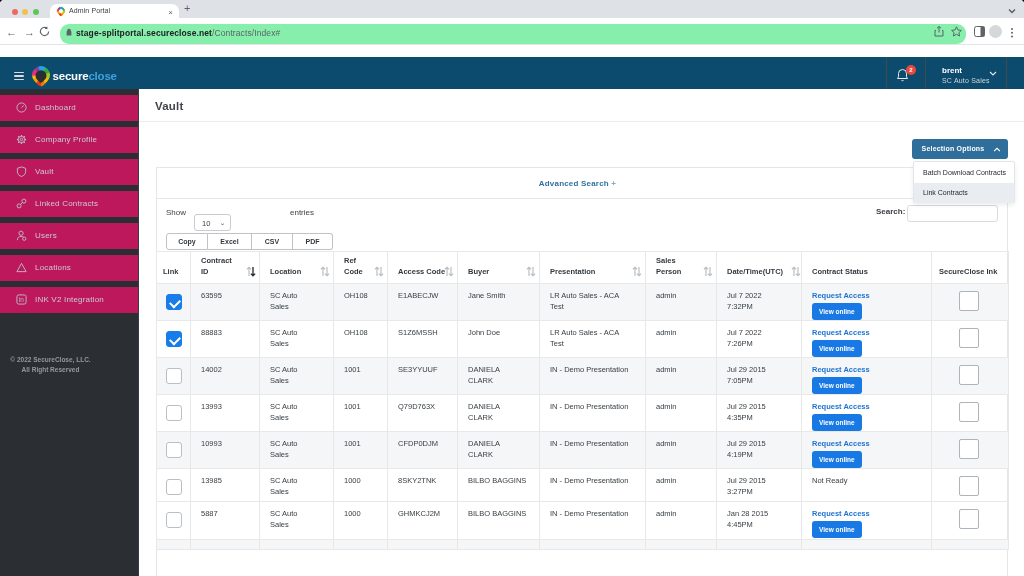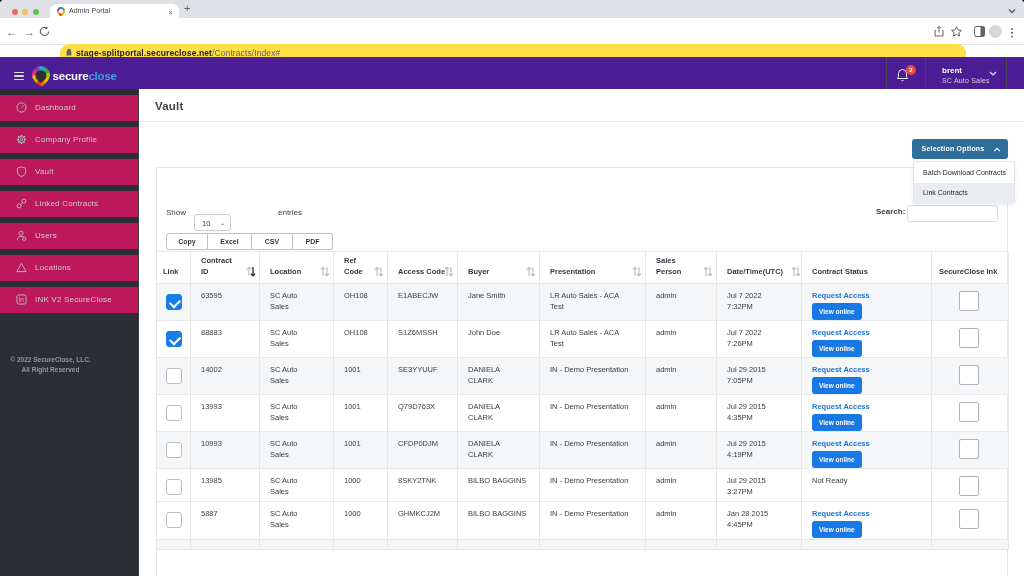--- a/index.html
+++ b/index.html
@@ -14,28 +14,28 @@
 #tabtitle { position:absolute; left:19px; top:3px; font-size:7px; color:#3c4043; letter-spacing:0.1px; }
 .donut { border-radius:50% 50% 22% 50%; transform:rotate(45deg); background:conic-gradient(from -45deg, #29a3e0 0 7%, #35ab3e 11% 19%, #a6c823 23% 29%, #f0bc00 33% 41%, #ef7d00 44% 49%, #e53323 51% 56%, #f0a500 60% 66%, #f0c800 68% 71%, #e82b84 76% 85%, #7d3f98 88% 93%, #29a3e0 97%); position:absolute; }
 .donut:after { content:""; position:absolute; border-radius:50% 50% 22% 50%; background:#fff; }
 #favicon { left:7px; top:3px; width:8px; height:8px; }
 #favicon:after { left:2px; top:2px; width:4px; height:4px; }
 #tabx { position:absolute; right:6px; top:3.5px; font-size:8px; color:#5f6368; }
 #newtab { position:absolute; left:184px; top:2px; font-size:11px; color:#5f6368; }
 #strip-chev { position:absolute; left:1008px; top:8px; }
 #addrbar { position:absolute; left:0; top:18px; width:1024px; height:27px; background:#fff; border-bottom:1px solid #e2e4e8; }
 .navic { position:absolute; top:7.5px; color:#5f6368; font-size:11px; }
-#pill { position:absolute; left:60px; top:5.5px; width:906px; height:20px; background:#fde047; border-radius:9px;margin-top:20px; }
+#pill { position:absolute; left:60px; top:5.5px; width:906px; height:20px; background:#86efac; border-radius:9px; }
 #urltext { position:absolute; left:16px; top:4px; font-size:8.5px; font-weight:bold; color:#202124; letter-spacing:0.1px; }
 #urltext span { color:#5f6368; font-weight:normal; }
 #lock { position:absolute; left:6px; top:4.5px; width:6px; height:8px; }
 .ricon { position:absolute; top:8px; color:#5f6368; }
 
 
-#appheader { position:absolute; left:0; top:57px; width:1024px; height:32px; background:#4c1d95; }
+#appheader { position:absolute; left:0; top:57px; width:1024px; height:32px; background:#0c4a6e; }
 #burger { position:absolute; left:14px; top:14.5px; width:10px; height:9px; }
 #burger div { height:1.5px; background:#d9dbdd; margin-bottom:2px; border-radius:1px; }
 #logo-ic { left:32px; top:9px; width:18px; height:18px; }
 #logo-ic:after { left:3.5px; top:3.5px; width:11px; height:11px; background:#2a2e33; }
 #logotext { position:absolute; left:52.5px; top:13px; font-size:11.5px; font-weight:bold; color:#fdfdfd; letter-spacing:-0.2px; }
 #logotext span { color:#3ea2dd; }
 .hsep { position:absolute; top:0; width:1px; height:32px; background:#45494e; }
 #bell { position:absolute; left:896px; top:11px; }
 #badge { position:absolute; left:906px; top:8px; width:10px; height:10px; background:#e8483f; border-radius:50%; color:#fff; font-size:6px; text-align:center; line-height:10px; font-weight:bold; }
 #uname { position:absolute; left:942px; top:9px; font-size:8px; font-weight:bold; color:#fff; }
@@ -60,21 +60,21 @@
 #dropdown .d1 { position:absolute; left:0; top:0; width:100px; height:21px; line-height:21px; padding-left:9px; }
 #dropdown .d2 { position:absolute; left:0; top:21px; width:100px; height:20px; line-height:20px; padding-left:9px; background:#e9edf2; }
 
 #card { position:absolute; left:17px; top:78px; width:852px; height:409px; border:1px solid #e6e6e6; border-bottom:none; }
 #advrow { position:absolute; left:0; top:0; width:850px; height:31px; border-bottom:1px solid #e6e6e6; text-align:center; font-size:8px; font-weight:bold; color:#2f719f; line-height:31px; letter-spacing:0.2px; padding-right:9px; }
 #showrow { position:absolute; left:0; top:32px; width:850px; height:20px; font-size:8px; color:#3a3f44; }
 #showrow .lb1 { position:absolute; left:9px; top:8px; }
 #sel10 { position:absolute; left:37px; top:14px; width:37px; height:17px; border:1px solid #c9ccd0; border-radius:3px; }
 #sel10 .v { position:absolute; left:7px; top:4px; font-size:7.5px; }
 #sel10 .c { position:absolute; right:5px; top:4px; font-size:6px; color:#555; transform:scaleX(1.3); }
-#showrow .lb2 { position:absolute; left:81px; top:8px;padding-left:40px; }
+#showrow .lb2 { position:absolute; left:93px; top:8px;padding-left:40px; }
 #searchlab { position:absolute; left:719px; top:7px; font-size:8px; font-weight:bold; color:#3a3f44; }
 #searchbox { position:absolute; left:750px; top:5px; width:91px; height:17px; border:1px solid #d9dcdf; border-radius:3px; background:#fff; }
 #btnrow { position:absolute; left:9px; top:65px; height:17px; }
 .expbtn { position:relative; float:left; height:17px; border:1px solid #bfc3c7; border-left:none; background:#fff; font-size:7px; font-weight:bold; color:#33383d; text-align:center; line-height:15px; }
 .expbtn:first-child { border-left:1px solid #bfc3c7; border-radius:3px 0 0 3px; }
 .expbtn:last-child { border-radius:0 3px 3px 0; }
 
 
 #tbl { position:absolute; left:-1px; top:83px; width:852px; border-collapse:collapse; table-layout:fixed; font-size:7.5px; color:#3a4045; }
 #tbl td, #tbl th { border:1px solid #e8e8e8; vertical-align:top; padding:6px 4px 0 10px; text-align:left; line-height:11px; overflow:hidden; }
@@ -202,35 +202,36 @@
       <svg width="11" height="11" viewBox="0 0 12 12">
           <path d="M6 1.5 L11 10.5 H1 z" stroke="#b9bec3" fill="none"></path>
         </svg>
       <div class="txt">Locations</div>
     </div>
     <div class="sitem" style="top:197.5px;">
       <svg width="11" height="11" viewBox="0 0 12 12">
           <rect x="1" y="1" width="10" height="10" rx="2" stroke="#b9bec3" fill="none"></rect>
           <text x="3" y="9" font-size="7" fill="#b9bec3" font-family="Liberation Sans">in</text>
         </svg>
-      <div class="txt">INK V2 SecureClose</div>
+      <div class="txt">INK V2 Integration</div>
     </div>
     <div id="copyr">© 2022 SecureClose, LLC.<br>All Right Reserved</div>
     <div id="sedge"></div>
   </div>
 
   <div id="main">
     <div id="vault-h">Vault</div>
     <div id="head-border"></div>
     <div id="selbtn">Selection Options
       <svg width="8" height="5" viewBox="0 0 9 6">
           <path d="M1 5 L4.5 1.5 L8 5" stroke="#fff" stroke-width="1.3" fill="none"></path>
         </svg>
     </div>
     <div id="card">
+      <div id="advrow">Advanced Search <span style="color:#8aa9c0;">+</span></div>
       <div id="showrow">
         <div class="lb1">Show</div>
         <div id="sel10">
             <div class="v">10</div>
             <div class="c">⌄</div>
           </div>
         <div class="lb2">entries</div>
         <div id="searchlab">Search:</div>
         <div id="searchbox"></div>
       </div>

